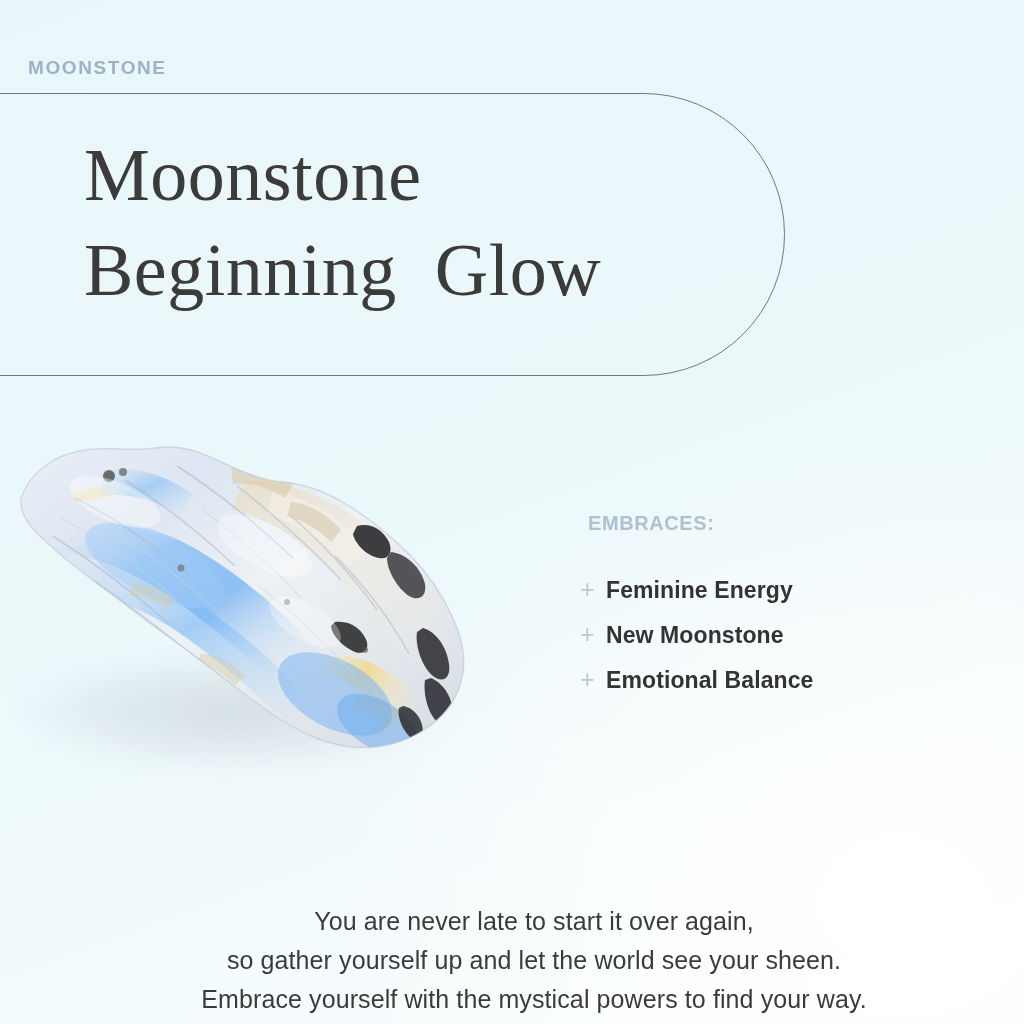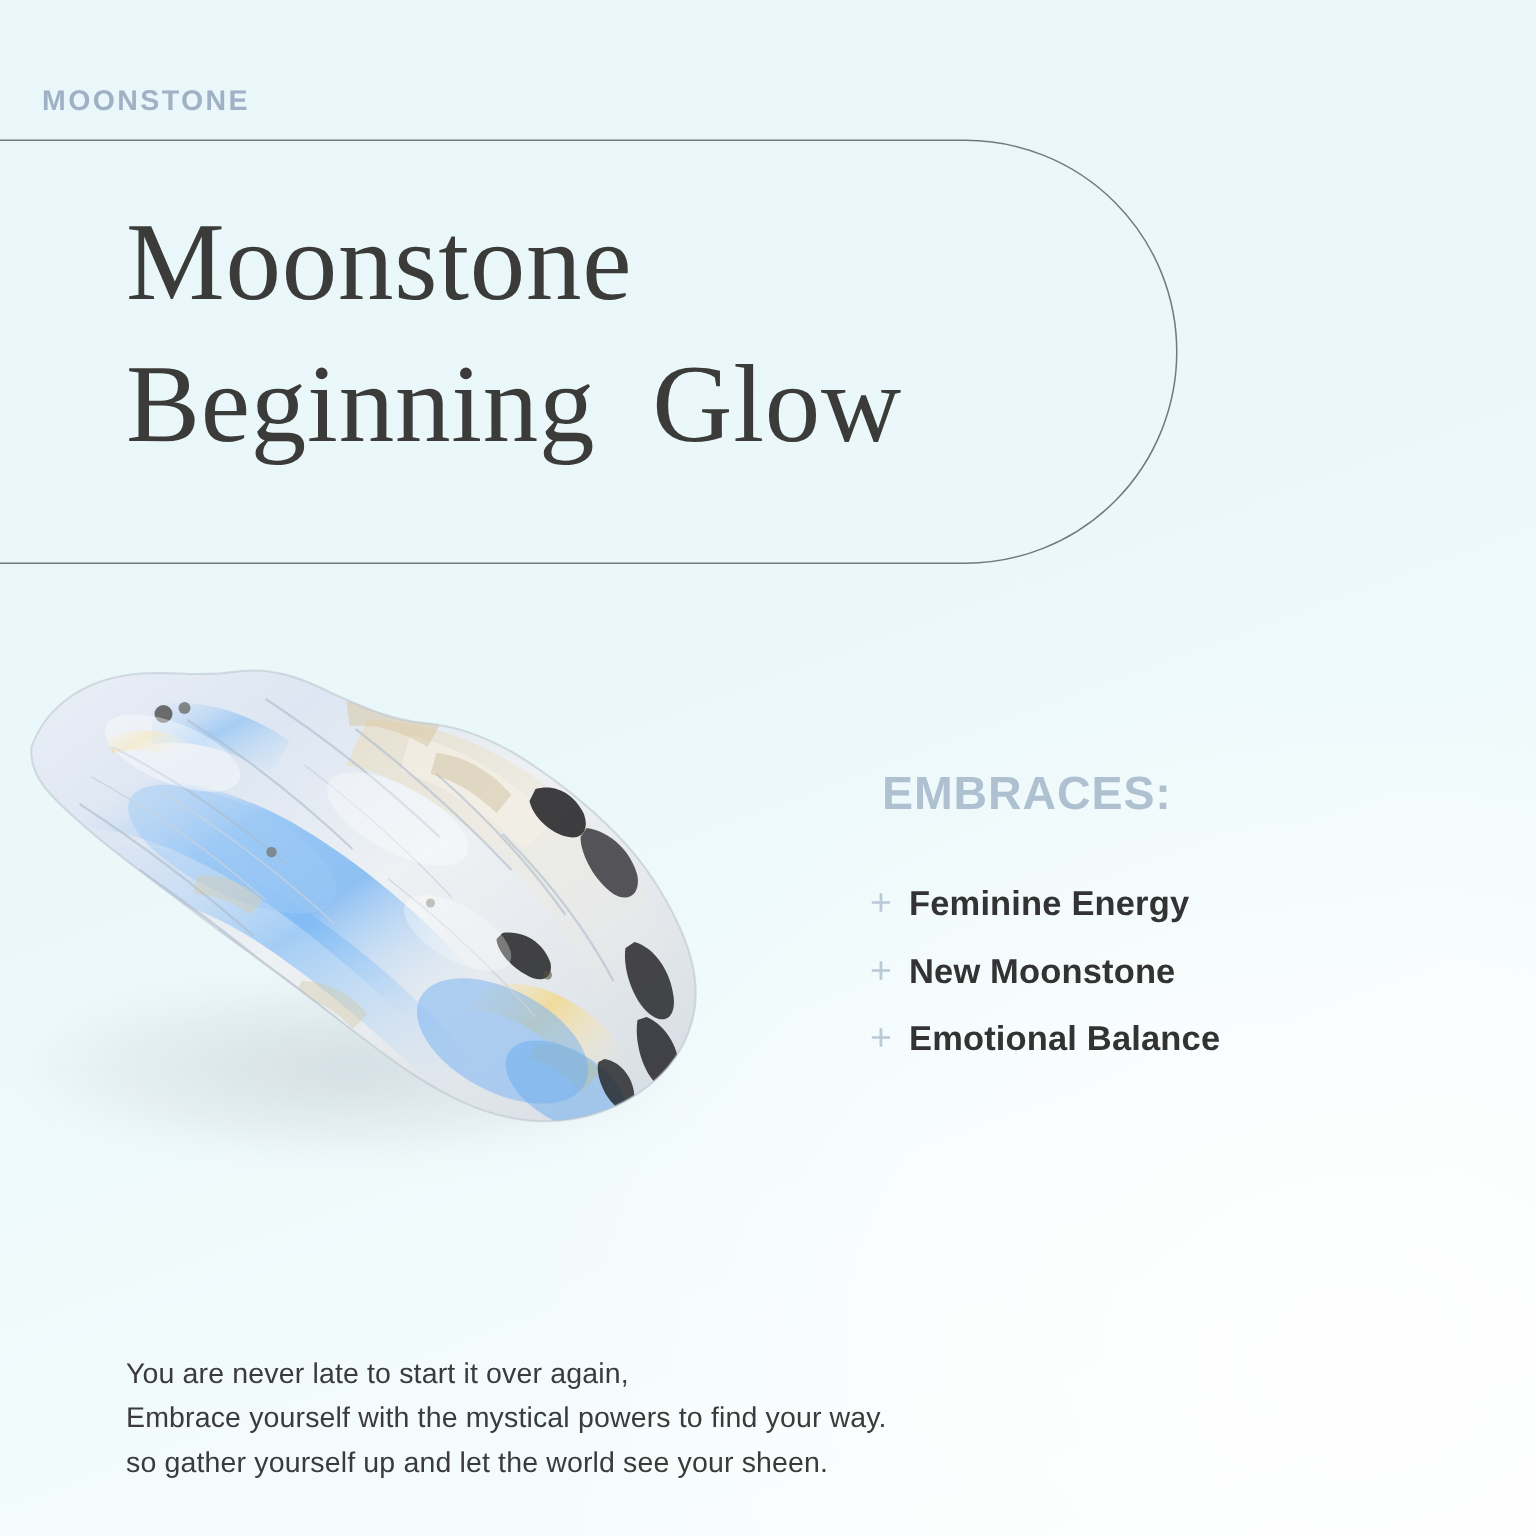--- a/index.html
+++ b/index.html
@@ -92,21 +92,21 @@
   .stone svg { display: block; width: 100%; height: 100%; }
 
   
   .embraces {
     position: absolute;
     left: 588px;
     top: 512px;
     width: 400px;
   }
   .embraces-title {
-    font-size: 31px;
+    font-size: 20px;
     font-weight: bold;
     letter-spacing: 0.6px;
     color: #afc1d1;
     line-height: 1.1;
     margin: 0 0 42px 0;
     white-space: nowrap;
   }
   .bullet-list { margin: 0; padding: 0; list-style: none; }
   .bullet-row {
     display: flex;
@@ -145,25 +145,26 @@
     flex: 0 0 168px;
     font-size: 22px;
     font-weight: bold;
     letter-spacing: 0.4px;
     color: #a6b5c5;
     line-height: 1.45;
     padding-top: 1px;
   }
   .note-lines { flex: 1 1 auto; }
   .note-line {
-    font-size: 19px;
+    font-size: 25px;
     color: #3b3b3b;
     line-height: 1.55;
     letter-spacing: 0.1px;
     white-space: pre;
+    text-align: center;
   }
 </style>
 </head>
 <body>
 
 <div id="canvas">
 
   <div class="eyebrow">MOONSTONE</div>
 
   <div class="title-box"></div>
@@ -318,18 +319,18 @@
       <li class="bullet-row">
         <span class="plus-icon">+</span>
         <span class="bullet-label">Emotional Balance</span>
       </li>
     </ul>
   </div>
 
   <div class="note-block">
     <div class="note-lines">
       <div class="note-line">You are never late to start it over again,</div>
+      <div class="note-line">so gather yourself up and let the world see your sheen.</div>
       <div class="note-line">Embrace yourself with the mystical powers to find your way.</div>
-      <div class="note-line">so gather yourself up and let the world see your sheen.</div>
     </div>
   </div>
 
 </div>
 
 </body></html>

